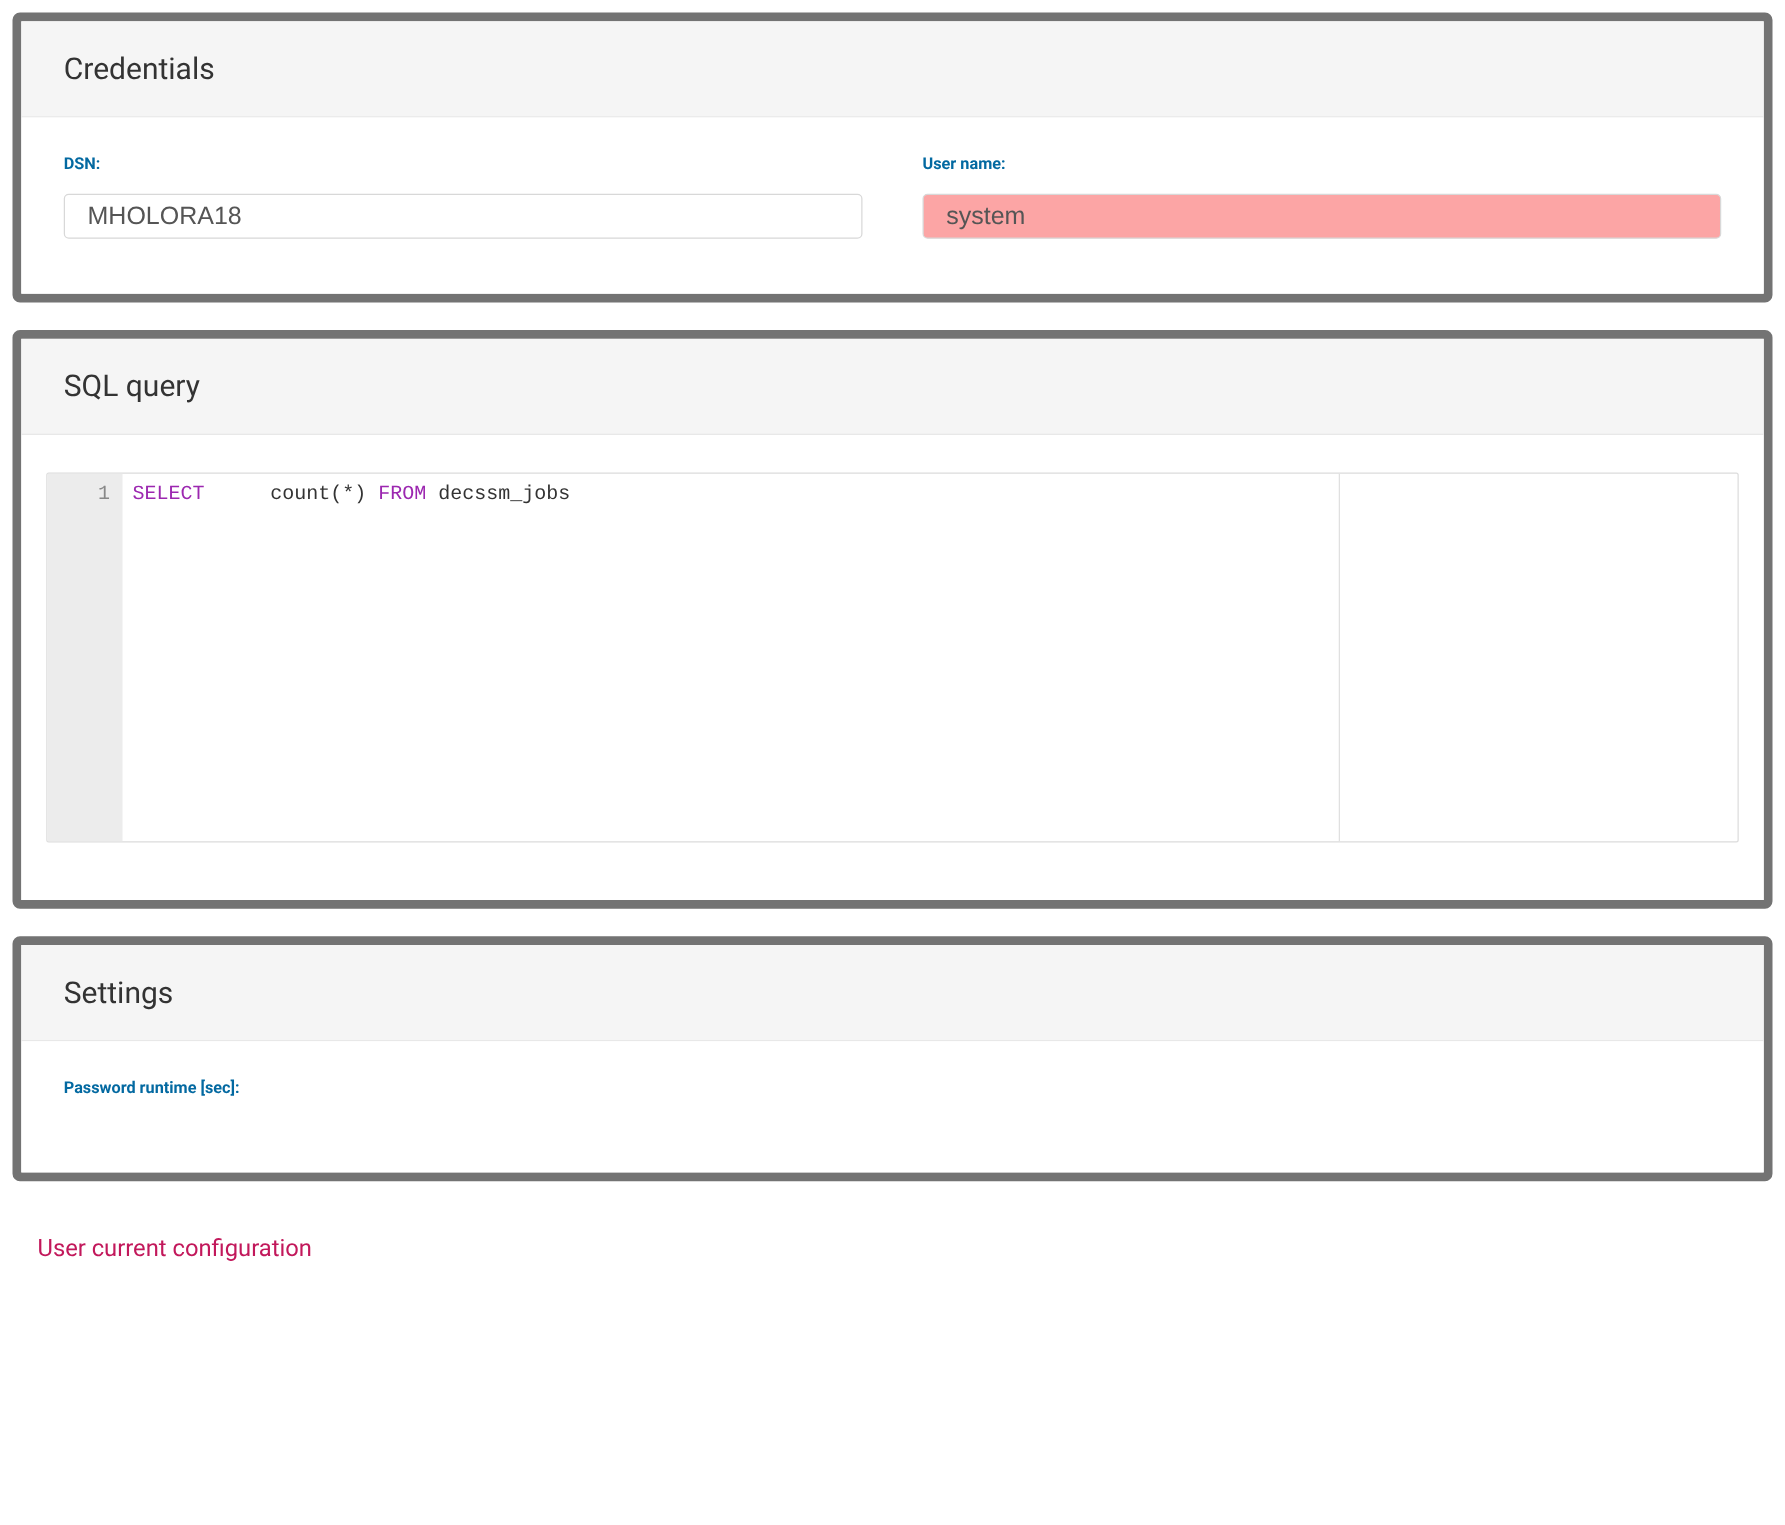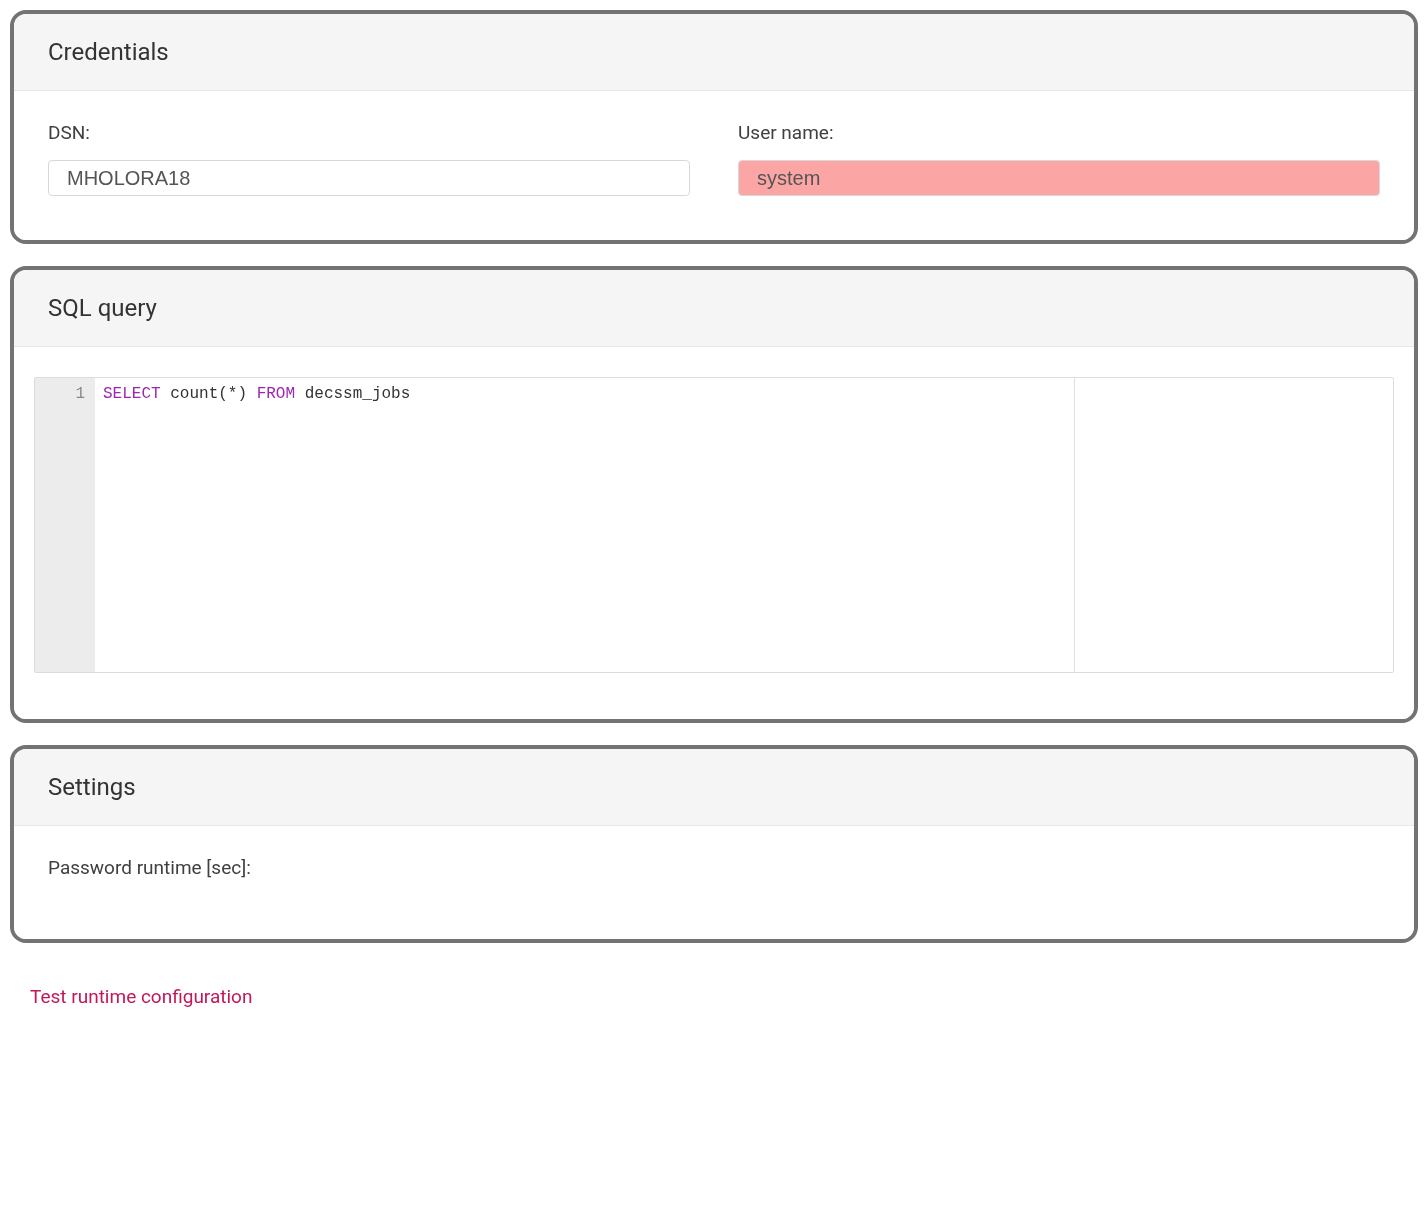--- a/index.html
+++ b/index.html
@@ -4,22 +4,22 @@
   <style>
     * { box-sizing: border-box; margin: 0; padding: 0; }
     body {
       font-family: -apple-system, BlinkMacSystemFont, "Segoe UI", Roboto, "Helvetica Neue", Arial, sans-serif;
       background: #fff;
       padding: 10px;
       color: #333;
       font-size: 16px;
     }
     .panel {
-      border: 4px solid #737373;
-      border-radius: 16px;
+      border: 7px solid #737373;
+      border-radius: 6px;
       margin-bottom: 22px;
       overflow: hidden;
     }
     .panel-header {
       background: #f5f5f5;
       padding: 24px 34px;
       border-bottom: 1px solid #e8e8e8;
     }
     .panel-header h2 {
       font-size: 24px;
@@ -33,23 +33,23 @@
     .cred-row {
       display: flex;
       gap: 48px;
     }
     .field {
       flex: 1;
       display: flex;
       flex-direction: column;
     }
     .field label {
-      font-size: 19px;
-      font-weight: 400;
-      color: #404040;
+      font-size: 13px;
+      font-weight: 700;
+      color: #0369a1;
       margin-bottom: 16px;
     }
     .field input {
       height: 36px;
       padding: 0 18px;
       font-size: 20px;
       border: 1px solid #d8d8d8;
       border-radius: 4px;
       color: #555;
       background: #fff;
@@ -78,21 +78,21 @@
       user-select: none;
     }
     .code-area {
       flex: 1;
       padding: 6px 8px;
       white-space: pre;
       color: #333;
       position: relative;
     }
     .kw { color: #9c27b0; font-family: Liberation Mono, monospace; }
-    .fn { color: #333; }
+    .fn { color: #333; margin-left: 43px; }
     .divider {
       position: absolute;
       top: 0;
       right: 318px;
       bottom: 0;
       width: 1px;
       background: #e0e0e0;
     }
     .settings-field {
       width: 340px;
@@ -151,16 +151,16 @@
   <div class="panel-header">
     <h2>Settings</h2>
   </div>
   <div class="panel-body">
     <div class="field settings-field">
       <label>Password runtime [sec]:</label>
     </div>
   </div>
 </div>
 
-<a class="test-link">Test runtime configuration</a>
+<a class="test-link">User current configuration</a>
 
 
 
 
 </body></html>

